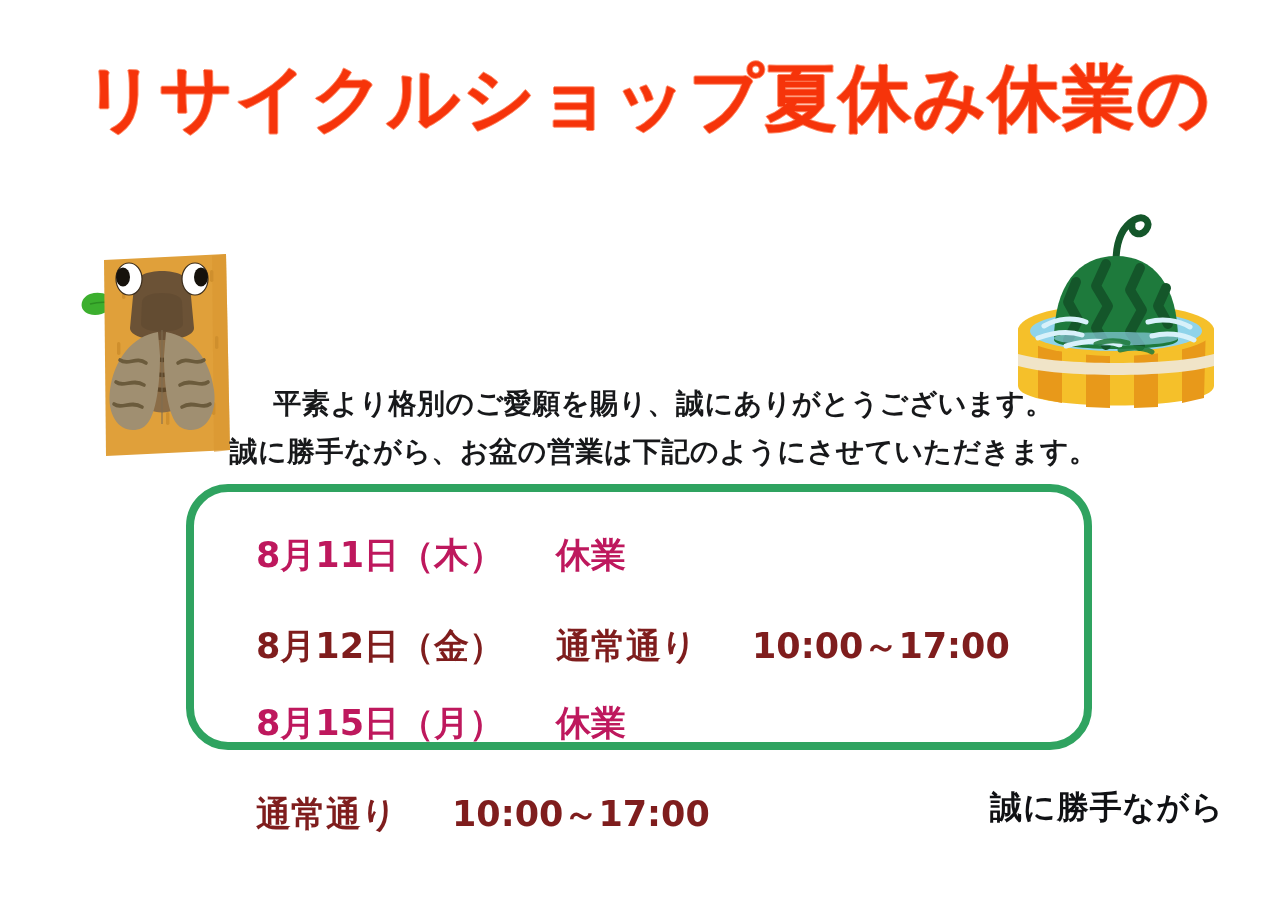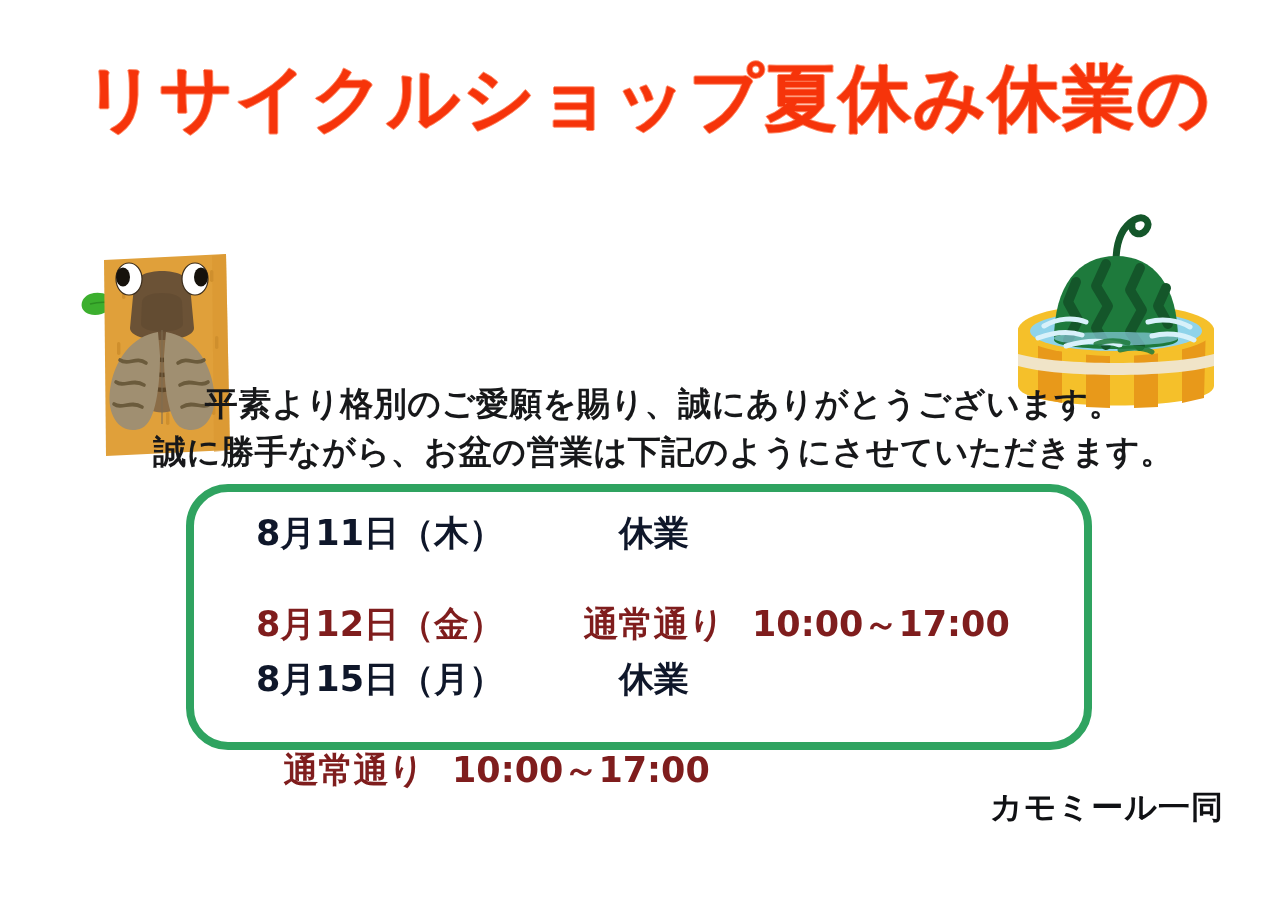--- a/index.html
+++ b/index.html
@@ -54,21 +54,21 @@
   .body-block {
     position: absolute;
     left: 0;
     top: 380px;
     width: 1280px;
     text-align: center;
   }
   .body-line {
     font-family: "DejaVu Sans", "Liberation Sans", sans-serif;
     font-weight: bold;
-    font-size: 33px;
+    font-size: 28px;
     line-height: 48px;
     letter-spacing: 0.5px;
     color: #17181a;
     white-space: nowrap;
     padding-left: 47px;
   }
 
   
   .schedule-box {
     position: absolute;
@@ -90,25 +90,25 @@
   .schedule-row {
     display: flex;
     align-items: baseline;
     font-family: "DejaVu Sans", "Liberation Sans", sans-serif;
     font-weight: bold;
     font-size: 35px;
     line-height: 55px;
     white-space: nowrap;
     padding-left: 62px;
   }
-  .schedule-row.closed  { color: #0f172a; }
+  .schedule-row.closed  { color: #be185d; margin-top: 22px; }
   .schedule-row.regular { color: #7f1d1d; }
 
   .col-date   { width: 300px; flex: 0 0 300px; }
-  .col-status { width: 196px; flex: 0 0 196px; text-align: center; }
+  .col-status { width: 196px; flex: 0 0 196px; }
   .col-hours  { flex: 0 0 auto; margin-top: 36px; }
 
   
   .signature {
     position: absolute;
     right: 56px;
     top: 786px;
     font-family: "DejaVu Sans", "Liberation Sans", sans-serif;
     font-weight: bold;
     font-size: 32px;
@@ -265,15 +265,15 @@
       </div>
 
       <div class="schedule-row regular">
         <span class="col-status">通常通り</span>
         <span class="col-hours">10:00～17:00</span>
       </div>
 
     </div>
   </div>
 
-  <div class="signature">カモミール一同</div>
+  <div class="signature">誠に勝手ながら</div>
 
 </div>
 
 </body></html>

